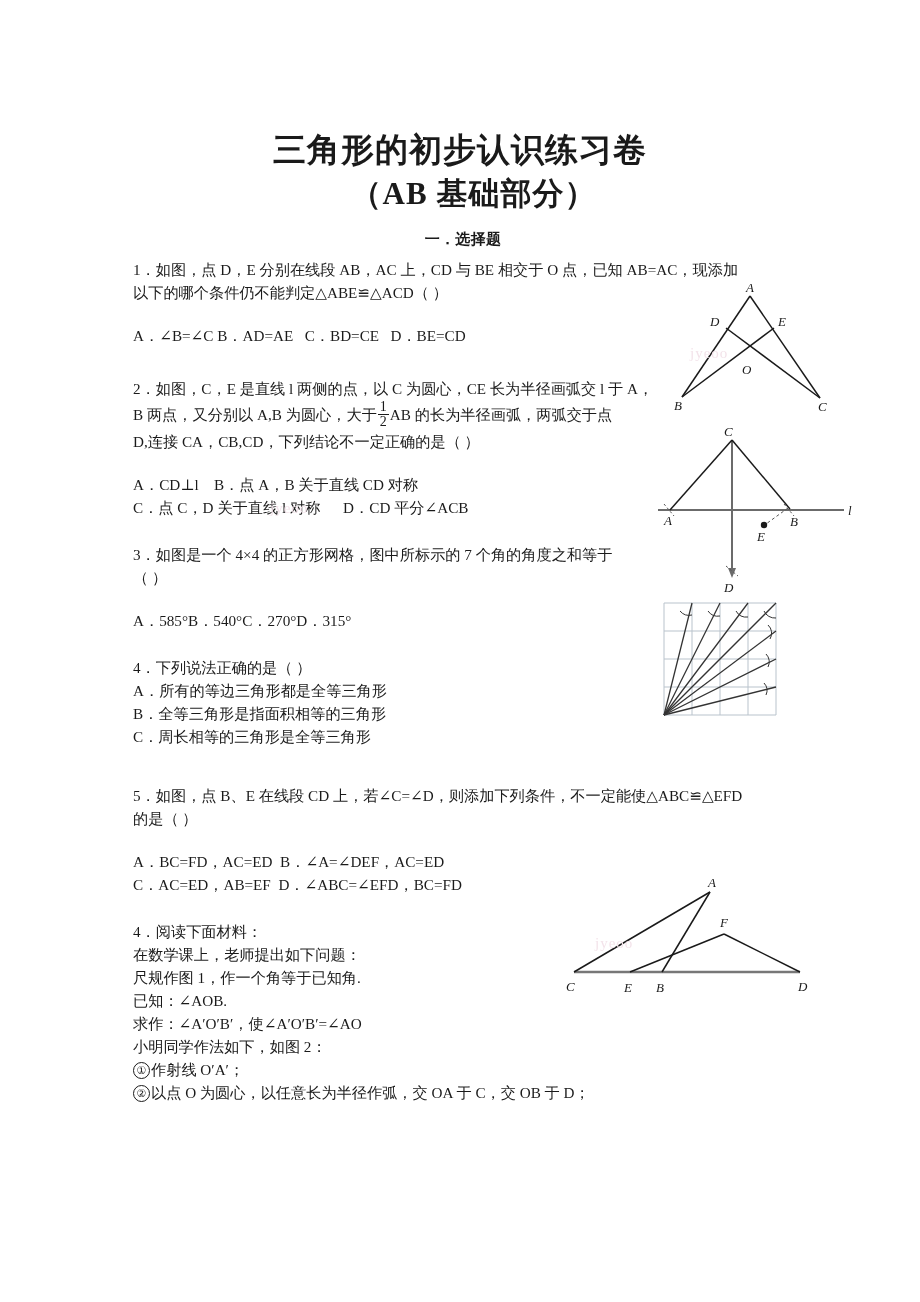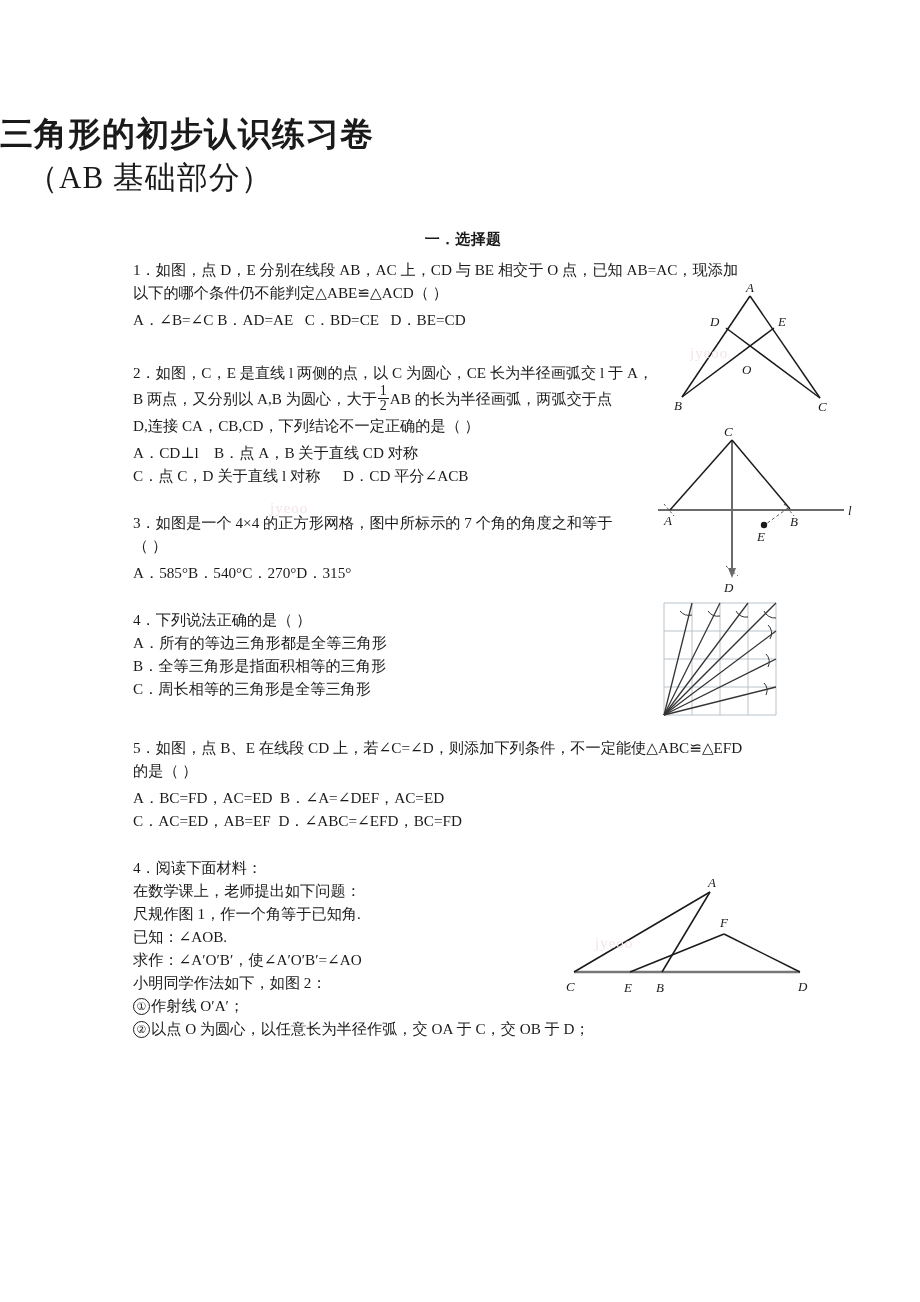--- a/index.html
+++ b/index.html
@@ -20,32 +20,33 @@
     left: 0; top: 0;
     width: 920px;
     height: 1302px;
     background: #fff;
   }
 
   
   .title-block {
     position: absolute;
     left: 0;
-    top: 112px;
+    top: 128px;
     width: 920px;
+    text-align: center;
   }
   .title-line1 {
     font-size: 33px;
     font-weight: bold;
     letter-spacing: 1px;
     line-height: 44px;
   }
   .title-line2 {
     font-size: 31px;
-    font-weight: normal;
+    font-weight: bold;
     letter-spacing: 1px;
     line-height: 44px;
     padding-left: 27px;
   }
 
   
   .content {
     position: absolute;
     left: 133px;
     top: 228px;
@@ -60,21 +61,21 @@
     letter-spacing: 0.3px;
     text-align: center;
   }
   .q {
     margin-top: 0;
   }
   .q-stem {
     line-height: 23px;
   }
   .opts {
-    margin-top: 4px;
+    margin-top: 20px;
     line-height: 23px;
   }
   .opt-line { white-space: pre; }
   .spacer-24 { height: 24px; }
   .spacer-30 { height: 30px; }
   .spacer-36 { height: 36px; }
 
   
   .frac {
     display: inline-block;

